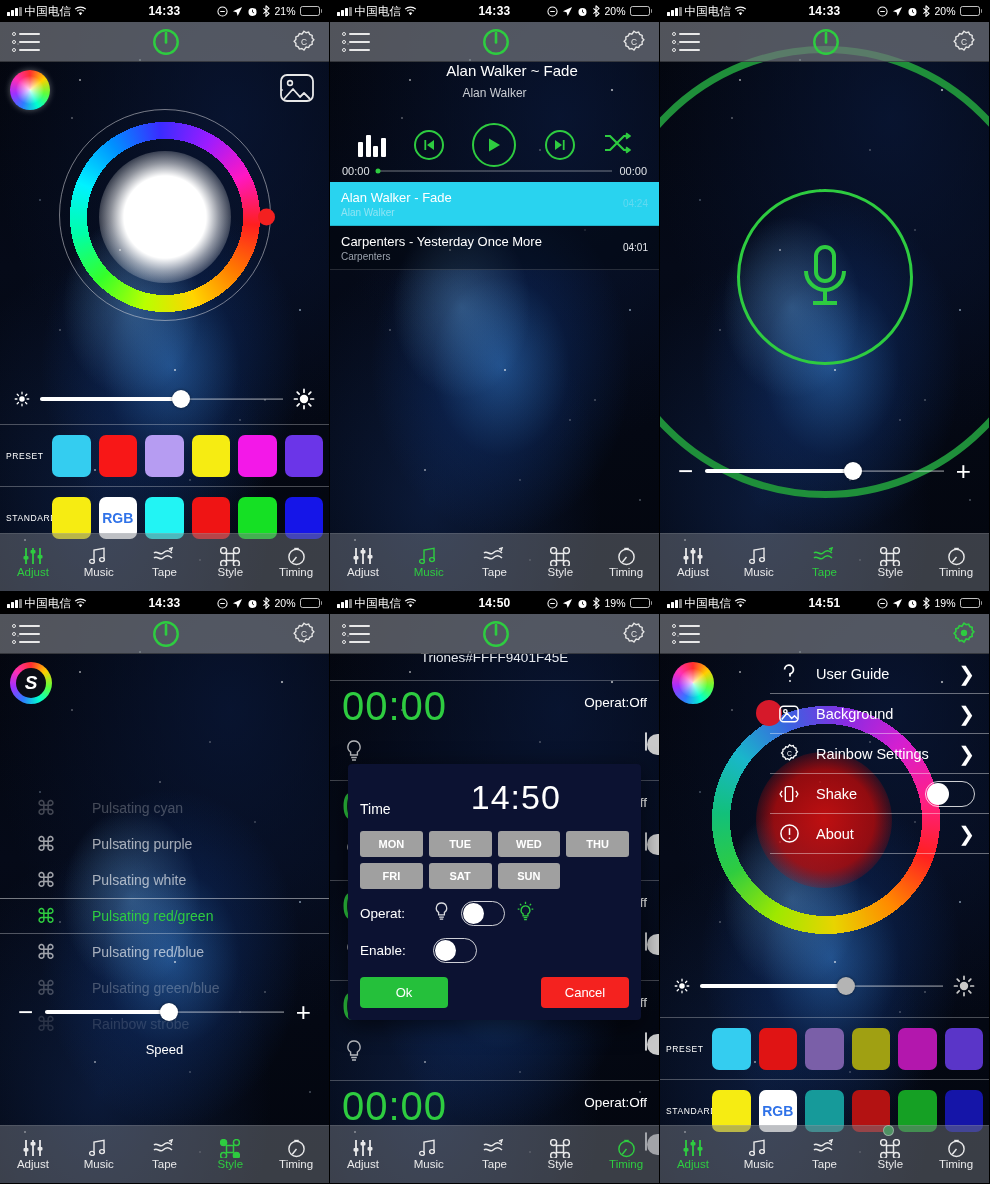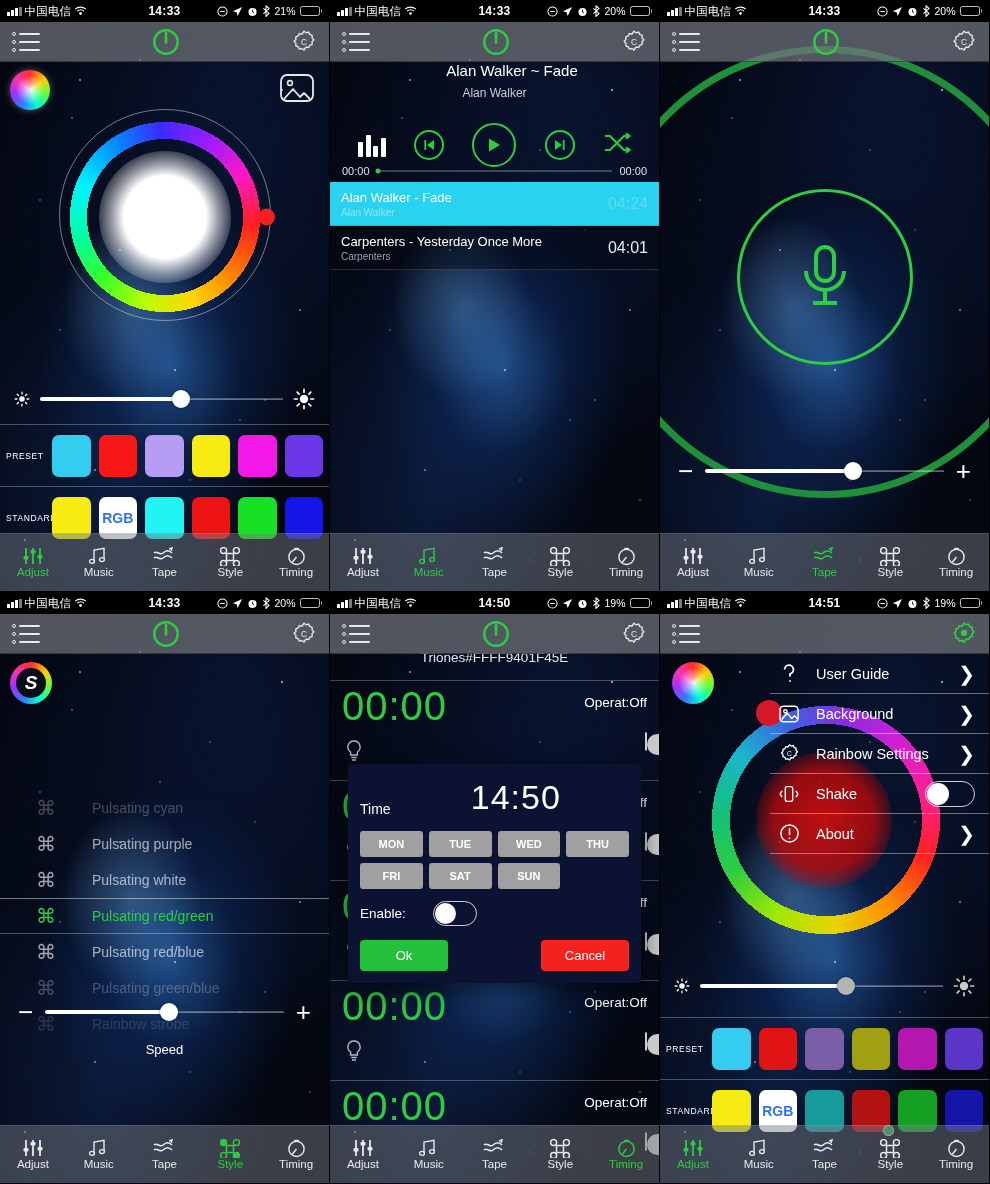--- a/index.html
+++ b/index.html
@@ -168,21 +168,21 @@
   .track {
     height: 44px; display: flex; align-items: center; padding: 0 11px;
     border-bottom: 1px solid rgba(255,255,255,.14);
     background: rgba(2,6,14,.45);
   }
   .track.sel { background: #29d3ef; border-bottom-color: rgba(0,0,0,.15); }
   .track .meta { flex: 1; min-width: 0; }
   .track .t-name { color: #fff; font-size: 13px; white-space: nowrap; overflow: hidden; text-overflow: ellipsis; }
   .track .t-art { color: #9ba2ad; font-size: 10px; margin-top: 2px; }
   .track.sel .t-art { color: #8ee4f4; }
-  .track .t-dur { color: #e8eaee; font-size: 16px; margin-left: 2px; }
+  .track .t-dur { color: #e8eaee; font-size: 10px; margin-left: 2px; }
   .track.sel .t-dur { color: #61d9f0; }
   
   .mic-wrap { position: absolute; inset: 62px 0 100px 0; display: flex; align-items: center; justify-content: center; }
   .mic-outer-ring { position: absolute; width: 452px; height: 452px; border-radius: 50%;
     border: 7px solid #1f8f3a; left: 50%; top: 46%; transform: translate(-50%,-50%); }
   .mic-circle { position: relative; width: 176px; height: 176px; border-radius: 50%; border: 3px solid #2ecc40;
     display: flex; align-items: center; justify-content: center; }
   .tape-slider { position: absolute; left: 0; right: 0; bottom: 102px; height: 36px;
     display: flex; align-items: center; gap: 12px; padding: 0 18px; }
   .pm { color: #fff; font-size: 26px; line-height: 1; font-weight: 300; flex: none; }
@@ -1094,20 +1094,35 @@
         <span class="day">WED</span>
         <span class="day">THU</span>
       </div>
       <div class="days second">
         <span class="day">FRI</span>
         <span class="day">SAT</span>
         <span class="day">SUN</span>
         <span style="flex:1"></span>
       </div>
       <div class="dlg-row">
+        <span class="lb">Operat:</span>
+        <span><svg width="17" height="21" viewBox="0 0 20 24" fill="none" stroke="rgba(255,255,255,.85)" stroke-width="1.5">
+              <path d="M10 2a6 6 0 0 0-3.4 11v3h6.8v-3A6 6 0 0 0 10 2Z"></path>
+              <path d="M7.2 18.5h5.6M8 21h4"></path>
+            </svg></span>
+        <span class="toggle off white">
+            <span class="k"></span>
+          </span>
+        <span><svg width="19" height="21" viewBox="0 0 22 24" fill="none" stroke="#2ecc40" stroke-width="1.5">
+              <path d="M11 5.5a5 5 0 0 0-2.8 9.2v2.4h5.6v-2.4A5 5 0 0 0 11 5.5Z"></path>
+              <path d="M8.8 19.2h4.4M9.4 21.4h3.2"></path>
+              <path d="M11 .8v2.4M4.6 3.2l1.5 1.8M17.4 3.2l-1.5 1.8M2 9.2h2M18 9.2h2"></path>
+            </svg></span>
+      </div>
+      <div class="dlg-row">
         <span class="lb">Enable:</span>
         <span class="toggle off white">
             <span class="k"></span>
           </span>
       </div>
       <div class="dlg-btns">
         <span class="dbtn ok">Ok</span>
         <span class="dbtn cancel">Cancel</span>
       </div>
     </div>

